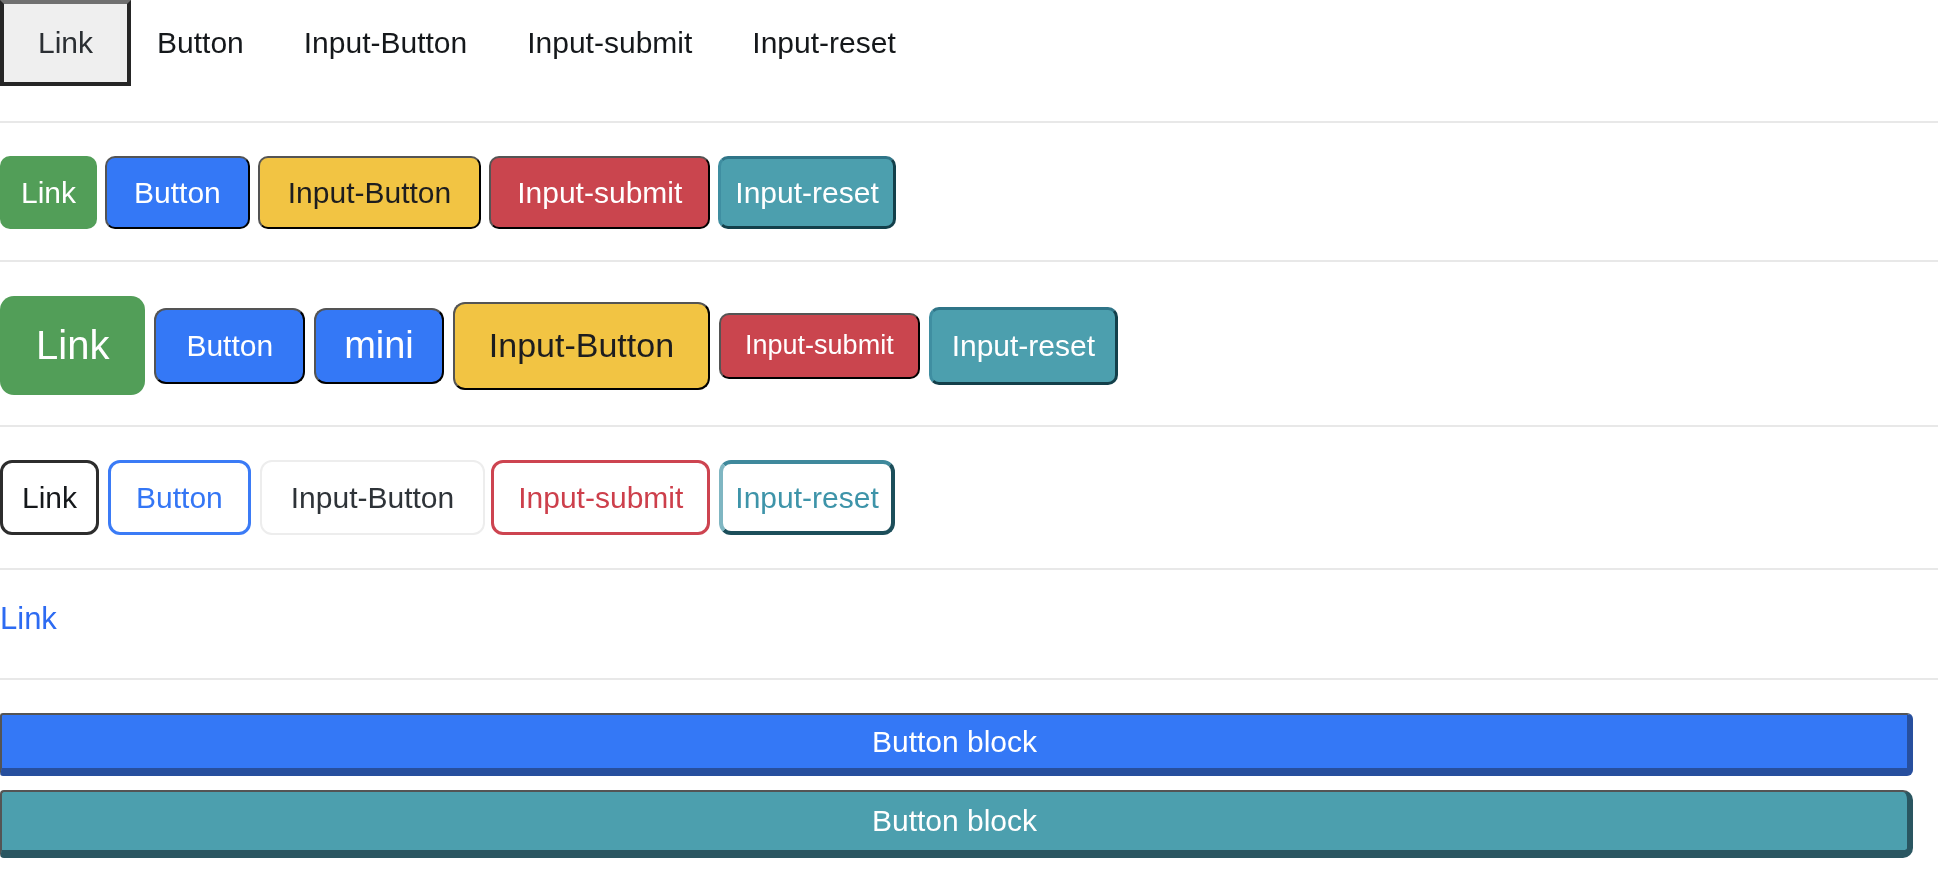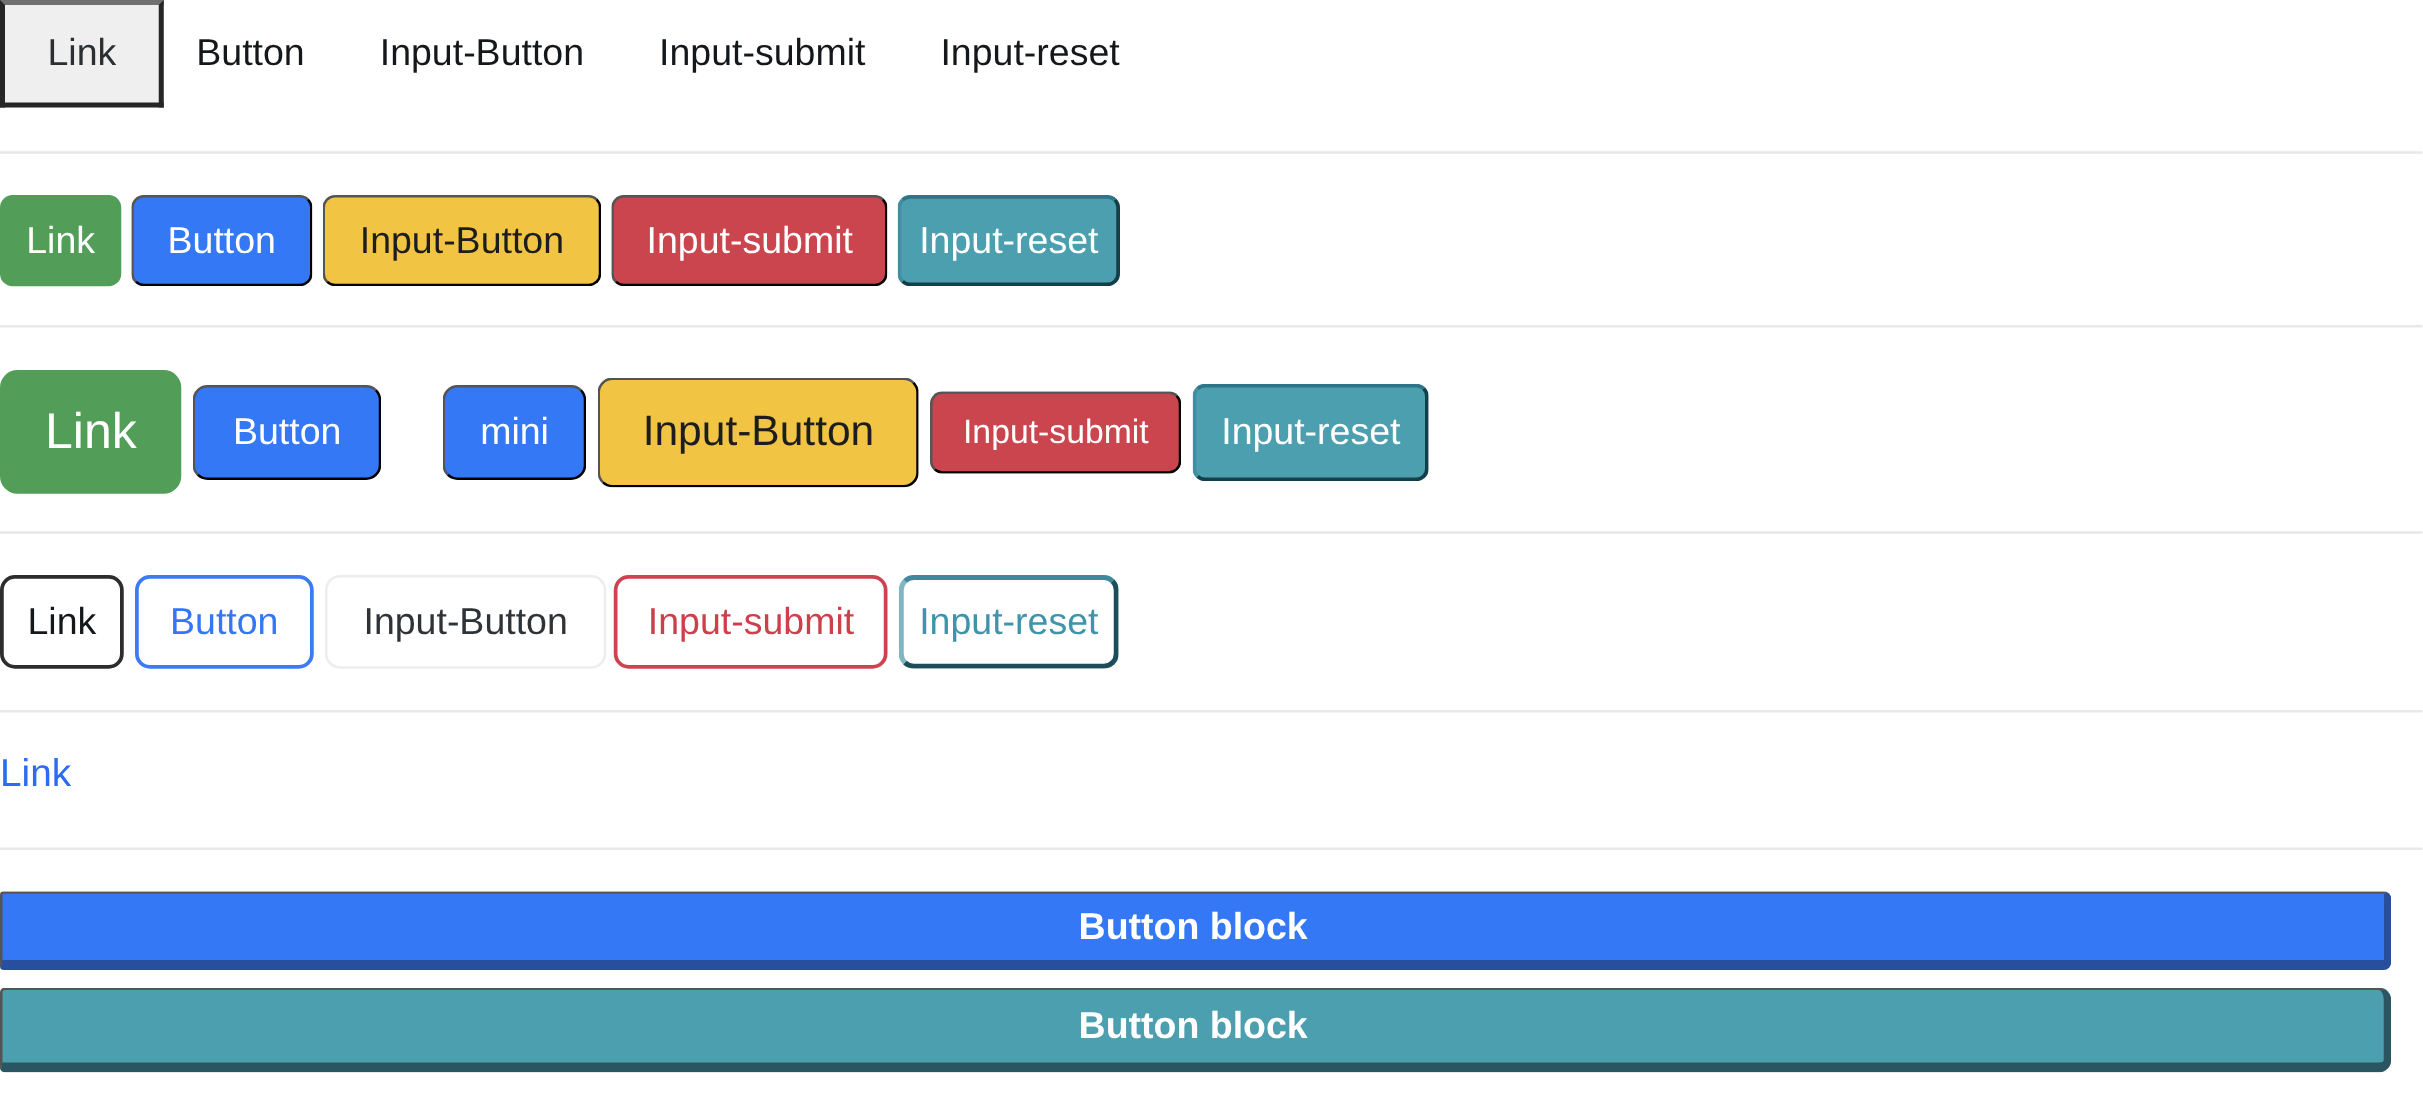--- a/index.html
+++ b/index.html
@@ -47,21 +47,21 @@
   .p-link{padding:0 21px;}
   .p-button{padding:0 27px;}
   .p-inbtn{padding:0 28px;}
   .p-insub{padding:0 26px;}
   .p-inres{padding:0 14px;}
 
   
   #row-sized{top:296px;height:99px;gap:9px;}
   .sz-link{height:99px;font-size:40px;padding:0 36px;border-radius:14px;}
   .sz-button{height:76px;font-size:30px;padding:0 30px;border-radius:12px;}
-  .sz-mini{height:76px;font-size:30px;padding:0 28px;border-radius:12px;margin-left:40px;}
+  .sz-mini{height:76px;font-size:38px;padding:0 28px;border-radius:12px;}
   .sz-inbtn{height:88px;font-size:34px;padding:0 34px;border-radius:12px;}
   .sz-insub{height:66px;font-size:27px;padding:0 24px;border-radius:10px;}
   .sz-inres{height:78px;font-size:30px;padding:0 20px;border-radius:10px;}
 
   
   #row-outline{top:460px;height:75px;gap:9px;}
   #row-outline .btn{height:75px;font-size:30px;background:#ffffff;border-radius:12px;}
   .ol-link{border:3px solid #2d2d2d;color:#15181b;padding:0 19px;}
   .ol-button{border:3px solid #3b7bf6;color:#3476f5;padding:0 25px;}
   .ol-inbtn{border:2px solid #ededed;background:#fdfdfd;color:#2e3338;padding:0 29px;}
@@ -73,21 +73,21 @@
   }
 
   
   #row-link{top:598px;height:42px;}
   .text-link{font-size:31px;color:#2d6bf2;text-decoration:none;cursor:pointer;}
 
   
   .block-btn{
     position:absolute;left:0;width:1913px;box-sizing:border-box;
     display:flex;align-items:center;justify-content:center;
-    color:#ffffff;font-size:30px;font-weight:700;cursor:pointer;
+    color:#ffffff;font-size:30px;font-weight:400;cursor:pointer;
   }
   #block-blue{
     top:713px;height:63px;background:#3478f6;
     border-bottom:8px solid #274f9e;border-right:6px solid #274f9e;
     border-radius:3px 6px 6px 3px;
   }
   #block-teal{
     top:790px;height:68px;background:#4c9fae;
     border-bottom:8px solid #2a5661;border-right:6px solid #2a5661;
     border-radius:4px 10px 10px 4px;

